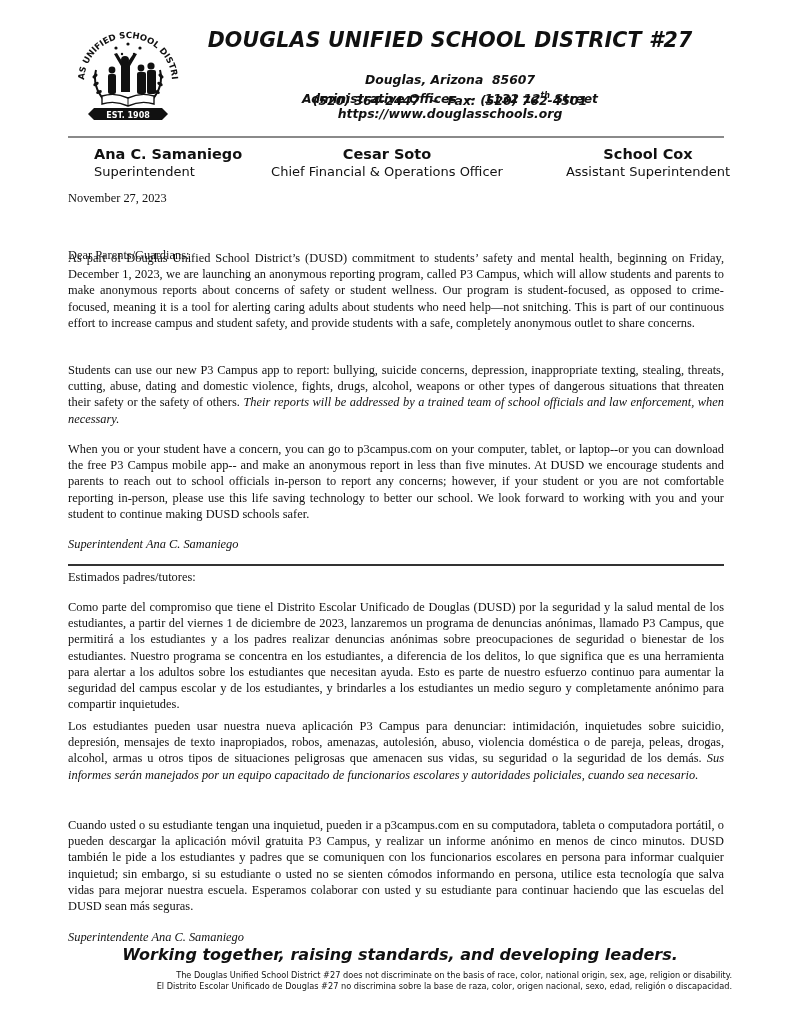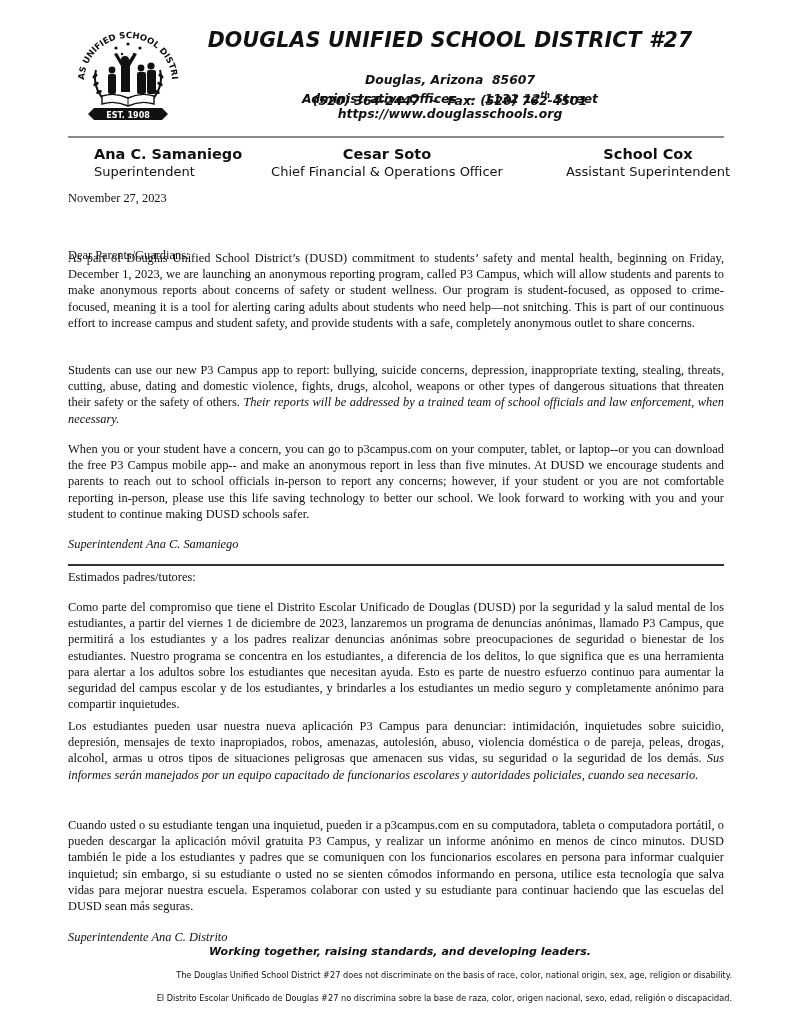--- a/index.html
+++ b/index.html
@@ -36,24 +36,24 @@
   .p-en-3 { top:441px; }
   .sig-en { top:536px; font-style:italic; }
   .rule-mid { position:absolute; left:68px; top:564px; width:656px; height:1.5px; background:#333; }
   .greeting-es { top:569px; }
   .p-es-1 { top:599px; }
   .p-es-2 { top:718px; }
   .p-es-3 { top:817px; }
   .sig-es { top:929px; font-style:italic; }
 
   .motto { position:absolute; left:80px; top:945px; width:640px; text-align:center;
-    font-family:"DejaVu Sans", sans-serif; font-weight:bold; font-style:italic; font-size:11px; }
+    font-family:"DejaVu Sans", sans-serif; font-weight:bold; font-style:italic; font-size:16px; }
   .nd { position:absolute; left:60px; width:672px; text-align:right;
     font-family:"DejaVu Sans", sans-serif; font-size:8.2px; }
-  .nd-en { top:970px; } .nd-es { top:981px;margin-top:12px; }
+  .nd-en { top:970px; } .nd-es { top:981px; }
 </style>
 </head>
 <body>
 
 <div class="page">
 
   <div class="logo">
     <svg width="120" height="108" viewBox="0 0 120 108">
       <defs>
         <path id="arcPath" d="M 16 62 A 44 44 0 0 1 104 62" fill="none"></path>
@@ -131,18 +131,18 @@
   <div class="body-text p-en-2"><span>Students can use our new P3 Campus app to report: bullying, suicide concerns, depression, inappropriate texting, stealing, threats, cutting, abuse, dating and domestic violence, fights, drugs, alcohol, weapons or other types of dangerous situations that threaten their safety or the safety of others. </span><em>Their reports will be addressed by a trained team of school officials and law enforcement, when necessary.</em></div>
   <div class="body-text p-en-3">When you or your student have a concern, you can go to p3campus.com on your computer, tablet, or laptop--or you can download the free P3 Campus mobile app-- and make an anonymous report in less than five minutes. At DUSD we encourage students and parents to reach out to school officials in-person to report any concerns; however, if your student or you are not comfortable reporting in-person, please use this life saving technology to better our school.  We look forward to working with you and your student to continue making DUSD schools safer.</div>
   <div class="body-text sig-en">Superintendent Ana C. Samaniego</div>
 
   <div class="rule-mid"></div>
 
   <div class="body-text greeting-es">Estimados padres/tutores:</div>
   <div class="body-text p-es-1">Como parte del compromiso que tiene el Distrito Escolar Unificado de Douglas (DUSD) por la seguridad y la salud mental de los estudiantes, a partir del viernes 1 de diciembre de 2023, lanzaremos un programa de denuncias anónimas, llamado P3 Campus, que permitirá a los estudiantes y a los padres realizar denuncias anónimas sobre preocupaciones de seguridad o bienestar de los estudiantes. Nuestro programa se concentra en los estudiantes, a diferencia de los delitos, lo que significa que es una herramienta para alertar a los adultos sobre los estudiantes que necesitan ayuda. Esto es parte de nuestro esfuerzo continuo para aumentar la seguridad del campus escolar y de los estudiantes, y brindarles a los estudiantes un medio seguro y completamente anónimo para compartir inquietudes.</div>
   <div class="body-text p-es-2"><span>Los estudiantes pueden usar nuestra nueva aplicación P3 Campus para denunciar: intimidación, inquietudes sobre suicidio, depresión, mensajes de texto inapropiados, robos, amenazas, autolesión, abuso, violencia doméstica o de pareja, peleas, drogas, alcohol, armas u otros tipos de situaciones peligrosas que amenacen sus vidas, su seguridad o la seguridad de los demás. </span><em>Sus informes serán manejados por un equipo capacitado de funcionarios escolares y autoridades policiales, cuando sea necesario.</em></div>
   <div class="body-text p-es-3">Cuando usted o su estudiante tengan una inquietud, pueden ir a p3campus.com en su computadora, tableta o computadora portátil, o pueden descargar la aplicación móvil gratuita P3 Campus, y realizar un informe anónimo en menos de cinco minutos. DUSD también le pide a los estudiantes y padres que se comuniquen con los funcionarios escolares en persona para informar cualquier inquietud; sin embargo, si su estudiante o usted no se sienten cómodos informando en persona, utilice esta tecnología que salva vidas para mejorar nuestra escuela. Esperamos colaborar con usted y su estudiante para continuar haciendo que las escuelas del DUSD sean más seguras.</div>
-  <div class="body-text sig-es">Superintendente Ana C. Distrito</div>
+  <div class="body-text sig-es">Superintendente Ana C. Samaniego</div>
 
   <div class="motto">Working together, raising standards, and developing leaders.</div>
   <div class="nd nd-en">The Douglas Unified School District #27 does not discriminate on the basis of race, color, national origin, sex, age, religion or disability.</div>
   <div class="nd nd-es">El Distrito Escolar Unificado de Douglas #27 no discrimina sobre la base de raza, color, origen nacional, sexo, edad, religión o discapacidad.</div>
 </div>
 
 </body></html>

